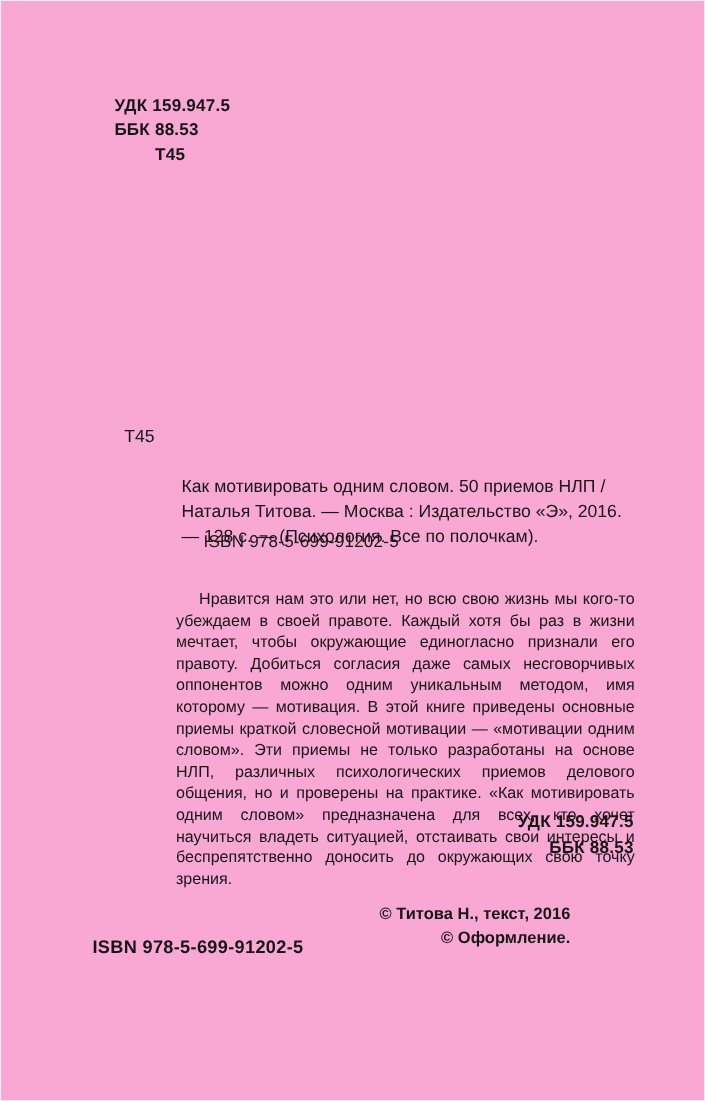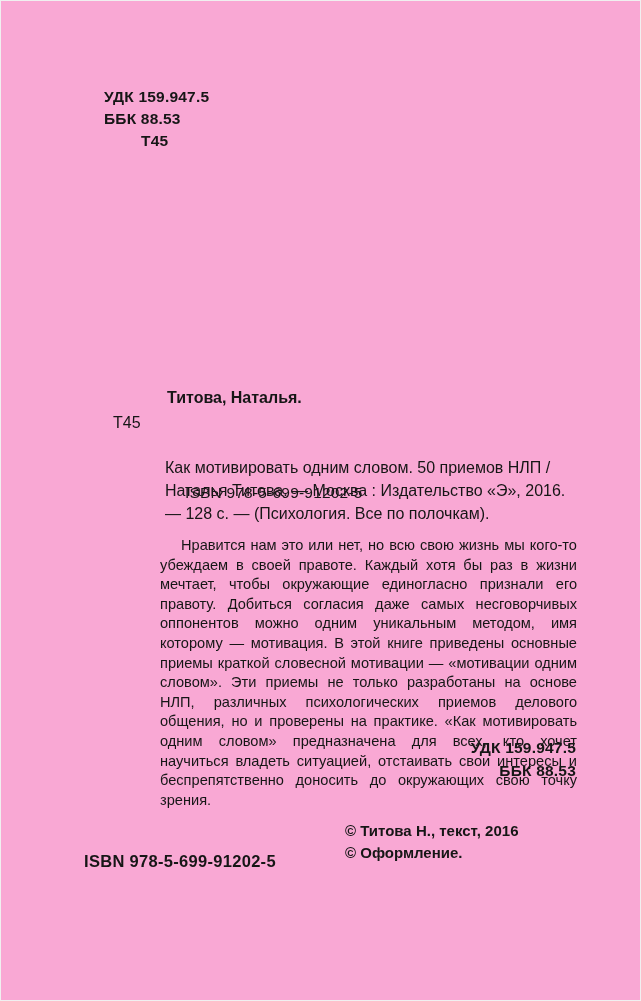--- a/index.html
+++ b/index.html
@@ -88,20 +88,21 @@
     }
 
     
     .copyright-block {
       position: absolute;
       left: 345px;
       top: 820px;
       font-weight: bold;
       font-size: 15px;
       line-height: 21.5px;
+      text-align: right;
     }
     .copyright-block .wrap-line { padding-left: 17px; }
 
     
     .isbn-bottom {
       position: absolute;
       left: 84px;
       top: 852px;
       font-weight: bold;
       font-size: 16.5px;
@@ -113,21 +114,20 @@
 
 <div class="page">
 
   <div class="top-codes">
     <div class="code-line">УДК 159.947.5</div>
     <div class="code-line">ББК 88.53</div>
     <div class="code-line index-line">Т45</div>
   </div>
 
   <div class="bib-block">
-    <div class="author-line">Титова, Наталья.</div>
     <div class="entry-row">
       <div class="entry-code">Т45</div>
       <div class="entry-desc">Как мотивировать одним словом. 50 приемов НЛП / Наталья Титова. — Москва : Издательство «Э», 2016. — 128 с. — (Психология. Все по полочкам).</div>
     </div>
   </div>
 
   <div class="isbn-mid">ISBN 978-5-699-91202-5</div>
 
   <div class="annotation">Нравится нам это или нет, но всю свою жизнь мы кого-то убеждаем в своей правоте. Каждый хотя бы раз в жизни мечтает, чтобы окружающие единогласно признали его правоту. Добиться согласия даже самых несговорчивых оппонентов можно одним уникальным методом, имя которому — мотивация. В этой книге приведены основные приемы краткой словесной мотивации — «мотивации одним словом». Эти приемы не только разработаны на основе НЛП, различных психологических приемов делового общения, но и проверены на практике. «Как мотивировать одним словом» предназначена для всех, кто хочет научиться владеть ситуацией, отстаивать свои интересы и беспрепятственно доносить до окружающих свою точку зрения.</div>
 

